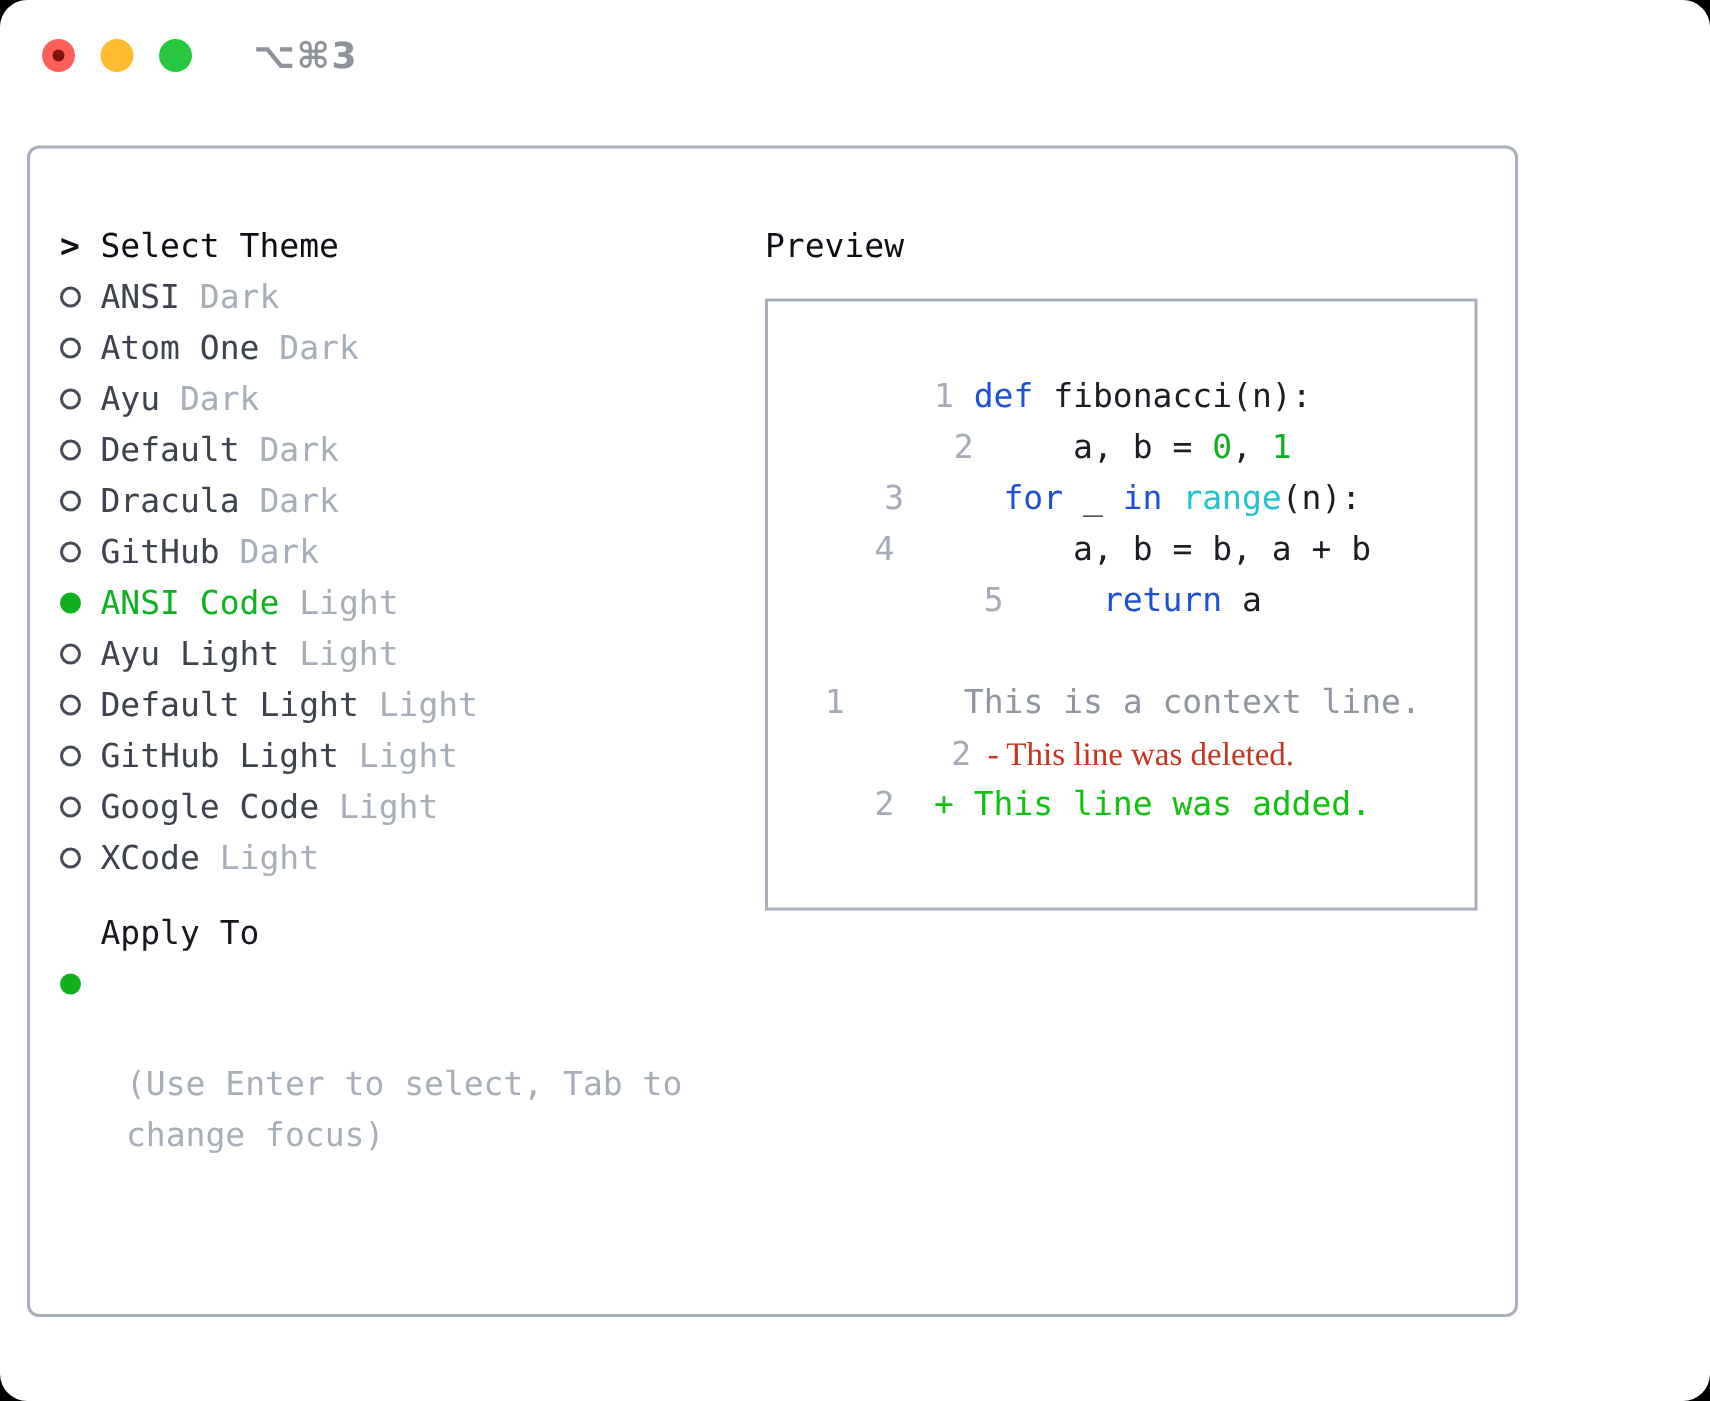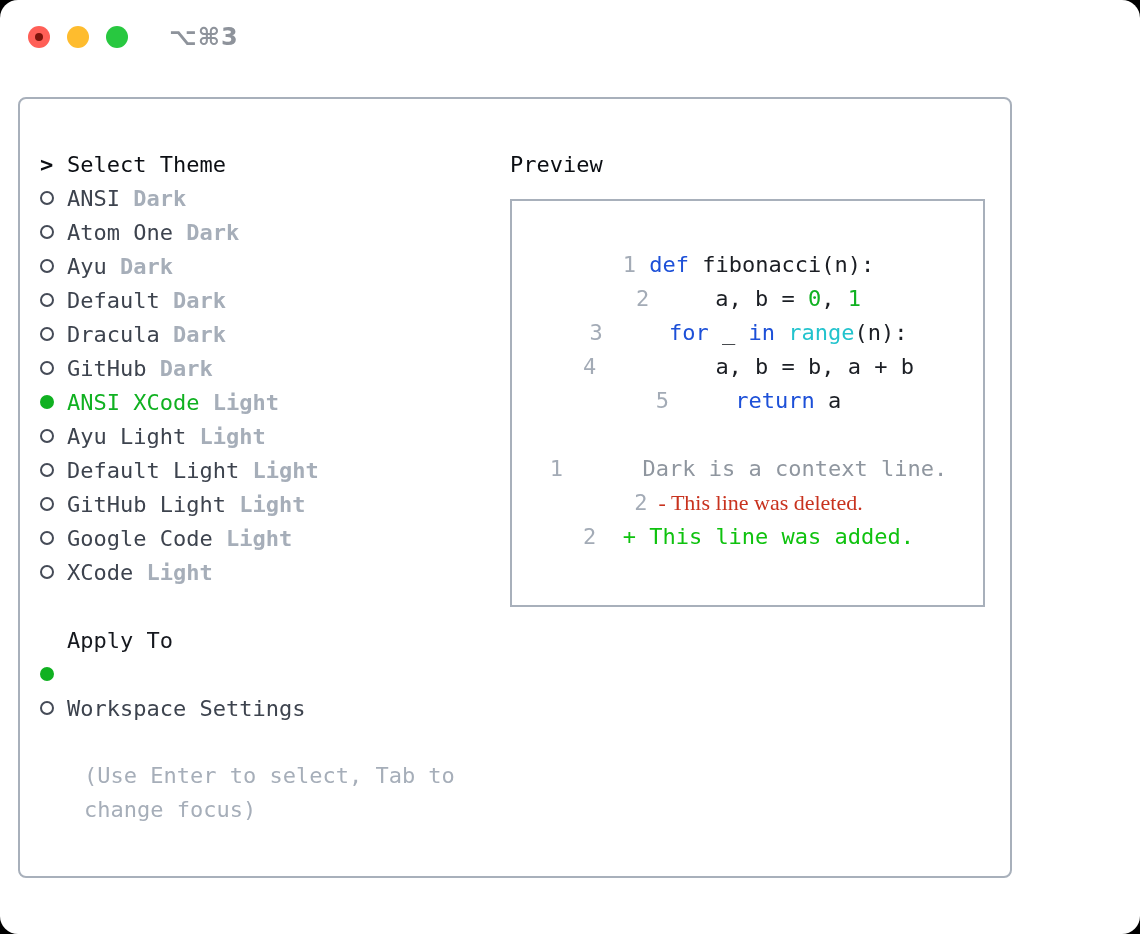--- a/index.html
+++ b/index.html
@@ -20,22 +20,22 @@
   .col-left{width:470px;flex:0 0 auto;}
   .col-right{flex:1;text-align:center;}
 
   .row{display:flex;align-items:center;height:34px;font-size:22px;color:#3d434e;white-space:pre;}
   .marker{display:inline-flex;width:27px;flex:0 0 27px;align-items:center;}
   .prompt{color:#0b0e13;font-weight:bold;}
   .hdr{font-weight:normal;color:#0b0e13;}
   .dot{width:14px;height:14px;border-radius:50%;border:2px solid #454b57;box-sizing:border-box;display:inline-block;}
   .row.sel .dot{background:#10b121;border-color:#10b121;}
   .row.sel .t-name{color:#10b121;}
-  .t-variant{color:#a6aeb9;font-weight:bold;}
-  .apply-title{margin-top:34px;}
+  .t-variant{color:#a6aeb9;}
+  .apply-title{margin-top:16px;}
   .apply-title .label{color:#15181e;}
   .help{margin-top:34px;font-size:22px;line-height:34px;color:#a6aeb9;max-width:30ch;white-space:normal;margin-left:44px;}
 
   
   .preview-title{height:34px;font-size:22px;display:flex;align-items:center;}
   .preview-box{margin-top:18px;width:475px;height:408px;border:2px solid #a8b0bb;box-sizing:border-box;padding:47px 10px 4px 12px;background:#fff;}
   .cline{height:34px;font-size:22px;white-space:pre;line-height:34px;}
   .ln{color:#a3abb6;}
   .c-pl{color:#1b1e24;}
   .c-kw{color:#1d50d8;}
@@ -92,21 +92,21 @@
     <span class="t-name">Dracula</span>
     <span class="t-variant"> Dark</span>
   </div>
           <div class="row theme-row">
     <span class="marker"><span class="dot"></span></span>
     <span class="t-name">GitHub</span>
     <span class="t-variant"> Dark</span>
   </div>
           <div class="row theme-row sel">
     <span class="marker"><span class="dot"></span></span>
-    <span class="t-name">ANSI XCode</span>
+    <span class="t-name">ANSI Code</span>
     <span class="t-variant"> Light</span>
   </div>
           <div class="row theme-row">
     <span class="marker"><span class="dot"></span></span>
     <span class="t-name">Ayu Light</span>
     <span class="t-variant"> Light</span>
   </div>
           <div class="row theme-row">
     <span class="marker"><span class="dot"></span></span>
     <span class="t-name">Default Light</span>
@@ -131,42 +131,38 @@
 
       <div class="row apply-title">
         <span class="marker"></span>
         <span class="label">Apply To</span>
       </div>
 
       <div id="apply-list">
           <div class="row apply-row sel">
     <span class="marker"><span class="dot"></span></span>
   </div>
-          <div class="row apply-row">
-    <span class="marker"><span class="dot"></span></span>
-    <span class="t-name">Workspace Settings</span>
-  </div>
         </div>
 
       <div class="help">(Use Enter to select, Tab to change focus)</div>
     </div>
 
     <div class="col-right">
       <div class="preview-title hdr">Preview</div>
       <div class="preview-box">
         <div id="code-block">
             <div class="cline"><span class="ln">1</span><span class="c-pl"> </span><span class="c-kw">def</span><span class="c-pl"> fibonacci(n):</span></div>
             <div class="cline"><span class="ln">2</span><span class="c-pl">     a, b = </span><span class="c-num">0</span><span class="c-pl">, </span><span class="c-num">1</span></div>
             <div class="cline"><span class="ln">3</span><span class="c-pl">     </span><span class="c-kw">for</span><span class="c-pl"> _ </span><span class="c-kw">in</span><span class="c-pl"> </span><span class="c-fn">range</span><span class="c-pl">(n):</span></div>
             <div class="cline"><span class="ln">4</span><span class="c-pl">         a, b = b, a + b</span></div>
             <div class="cline"><span class="ln">5</span><span class="c-pl">     </span><span class="c-kw">return</span><span class="c-pl"> a</span></div>
           </div>
         <div class="spacer"></div>
         <div id="diff-block">
-            <div class="cline"><span class="ln">1</span><span class="c-ctx">      Dark is a context line.</span></div>
+            <div class="cline"><span class="ln">1</span><span class="c-ctx">      This is a context line.</span></div>
             <div class="cline"><span class="ln">2</span><span class="c-del">  - This line was deleted.</span></div>
             <div class="cline"><span class="ln">2</span><span class="c-add">  + This line was added.</span></div>
           </div>
       </div>
     </div>
 
   </div>
 </div>
 
 </body></html>

